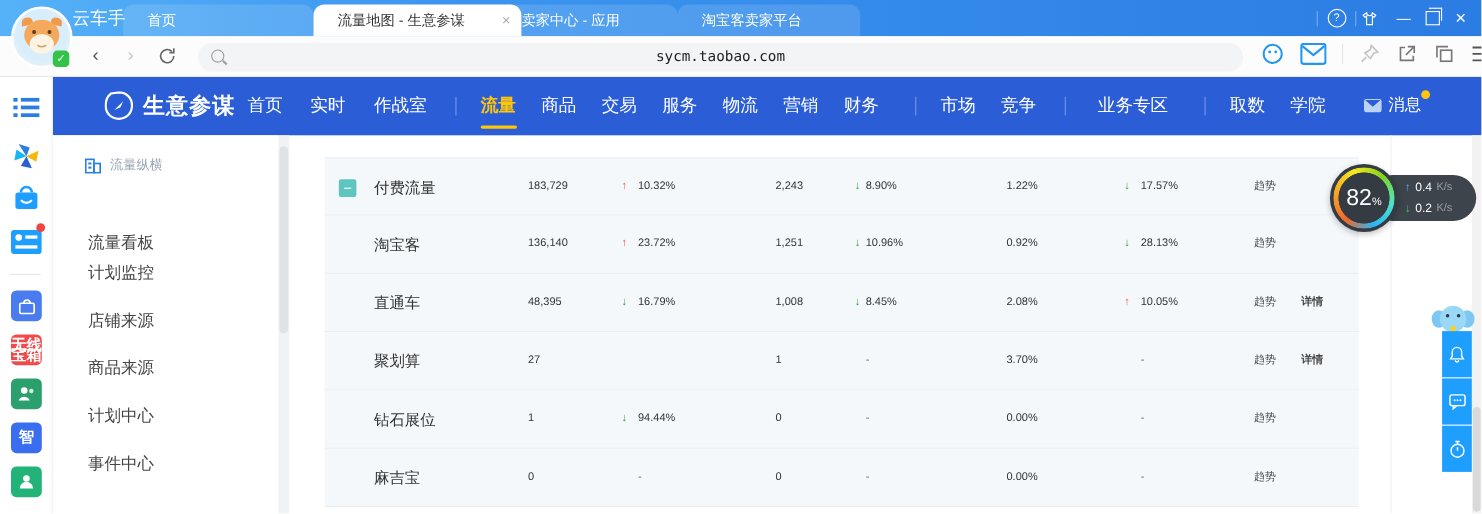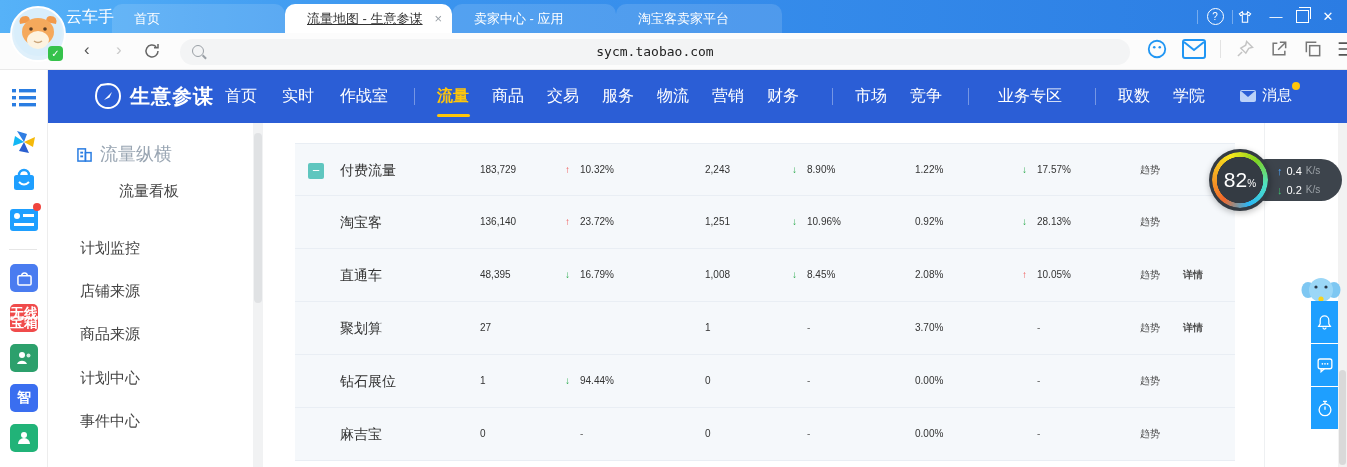--- a/index.html
+++ b/index.html
@@ -51,36 +51,36 @@
   
   .leftstrip{left:0;top:70px;width:48px;height:397px;background:#fff;border-right:1px solid #ededed;box-sizing:border-box;}
   .lsicon{left:10px;width:28px;height:28px;display:flex;align-items:center;justify-content:center;}
   .sq{border-radius:5px;width:28px;height:28px;display:flex;align-items:center;justify-content:center;color:#fff;}
   .ls-divider{left:9px;width:28px;height:1px;background:#e6e6e6;}
   .badge-red-dot{position:absolute;right:-3px;top:-3px;width:8px;height:8px;border-radius:50%;background:#f0453e;}
   .wx-text{font-size:14px;line-height:9px;text-align:center;color:#fff;font-weight:bold;}
 
   
   .sidebar{left:48px;top:123px;width:205px;height:344px;background:#fff;}
-  .sb-header{left:77px;top:142px;display:flex;align-items:center;color:#9aa6b3;font-size:18px;}
+  .sb-header{left:77px;top:142px;display:flex;align-items:center;color:#9aa6b3;font-size:12px;}
   .sb-item{left:80px;font-size:15px;color:#444;cursor:pointer;}
   .sb-scroll{left:253px;top:123px;width:10px;height:344px;background:#f1f2f3;}
   .sb-scroll .thumb{position:absolute;left:1px;top:10px;width:8px;height:170px;border-radius:4px;background:#e0e2e4;}
 
   
   .main-divider{left:1264px;top:123px;width:1px;height:344px;background:#eef0f2;}
   .table{left:295px;top:143px;width:940px;}
   .trow{position:relative;width:940px;height:53px;background:#f5f8fb;border-bottom:1px solid #e9eef4;box-sizing:border-box;}
   .trow:first-child{border-top:1px solid #e9eef4;}
   .cell{position:absolute;top:0;line-height:52px;font-size:10px;color:#333;white-space:nowrap;}
   .c-name{left:45px;font-size:14px;}
   .c-vis{left:185px;}
   .c-chg1{left:270px;}
   .c-buy{left:410px;}
-  .c-chg2{left:497px;}
+  .c-chg2{left:477px;text-align:center;}
   .c-rate{left:620px;}
   .c-chg3{left:727px;}
   .c-act1{left:845px;color:#4a4a4a;cursor:pointer;}
   .c-act2{left:888px;color:#4a4a4a;cursor:pointer;font-weight:bold;}
   .chg .arrow{display:inline-block;width:15px;font-weight:bold;}
   .dir-up .arrow{color:#ef5350;}
   .dir-down .arrow{color:#26a949;}
   .dir-none{color:#666;}
   .expand-box{position:absolute;left:13px;top:19px;width:16px;height:16px;border-radius:2px;background:#5fc6bf;color:#fff;
               font-size:13px;line-height:15px;text-align:center;cursor:pointer;}
@@ -112,21 +112,21 @@
 </style>
 </head>
 <body>
 
 <div id="screen">
 
   <div class="abs tabbar">
     <div class="abs tab inactive" style="left:112px;width:173px;">
       <span>首页</span>
     </div>
-    <div class="abs tab active" style="left:285px;width:167px;text-decoration:underline;">
+    <div class="abs tab active" style="left:285px;width:189px;">
       <span>流量地图 - 生意参谋</span>
       <span class="tab-close">×</span>
     </div>
     <div class="abs tab inactive" style="left:452px;width:164px;">
       <span>卖家中心 - 应用</span>
     </div>
     <div class="abs tab inactive" style="left:616px;width:166px;">
       <span>淘宝客卖家平台</span>
     </div>
 
@@ -316,21 +316,21 @@
   <div class="abs sidebar"></div>
   <div class="abs sb-header">
     <svg width="15" height="15" viewBox="0 0 16 16" style="margin-right:8px">
         <rect x="1" y="2" width="8" height="13" fill="none" stroke="#2a7de2" stroke-width="1.6"></rect>
         <rect x="9" y="6" width="6" height="9" fill="none" stroke="#2a7de2" stroke-width="1.6"></rect>
         <rect x="3.5" y="5" width="3" height="2" fill="#2a7de2"></rect>
         <rect x="3.5" y="9" width="3" height="2" fill="#2a7de2"></rect>
       </svg>
     <span>流量纵横</span>
   </div>
-  <div class="abs sb-item" style="top:182px;margin-left:39px;">流量看板</div>
+  <div class="abs sb-item" style="top:211px;">流量看板</div>
   <div class="abs sb-item" style="top:239px;">计划监控</div>
   <div class="abs sb-item" style="top:282px;">店铺来源</div>
   <div class="abs sb-item" style="top:325px;">商品来源</div>
   <div class="abs sb-item" style="top:369px;">计划中心</div>
   <div class="abs sb-item" style="top:412px;">事件中心</div>
   <div class="abs sb-scroll">
       <div class="thumb"></div>
     </div>
   <div class="abs main-divider"></div>
 

